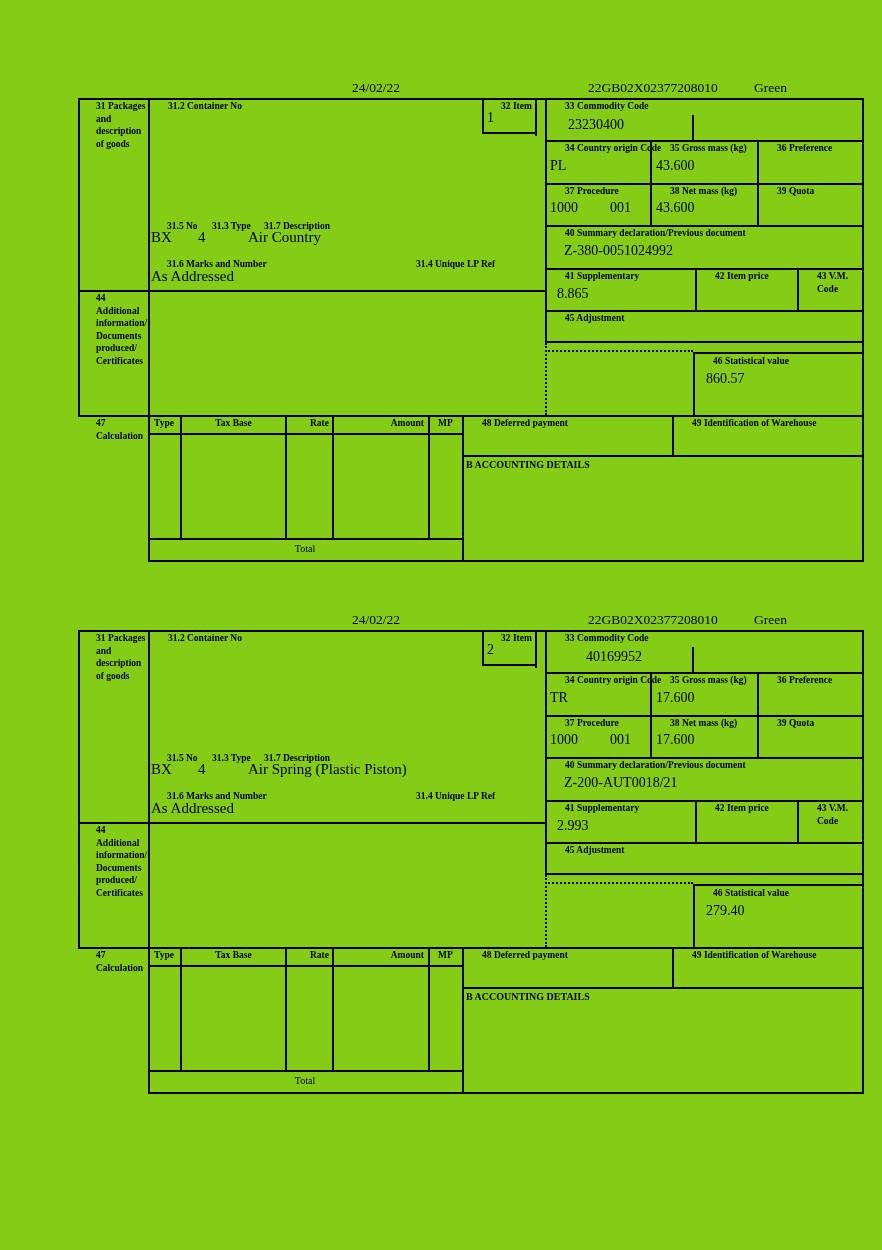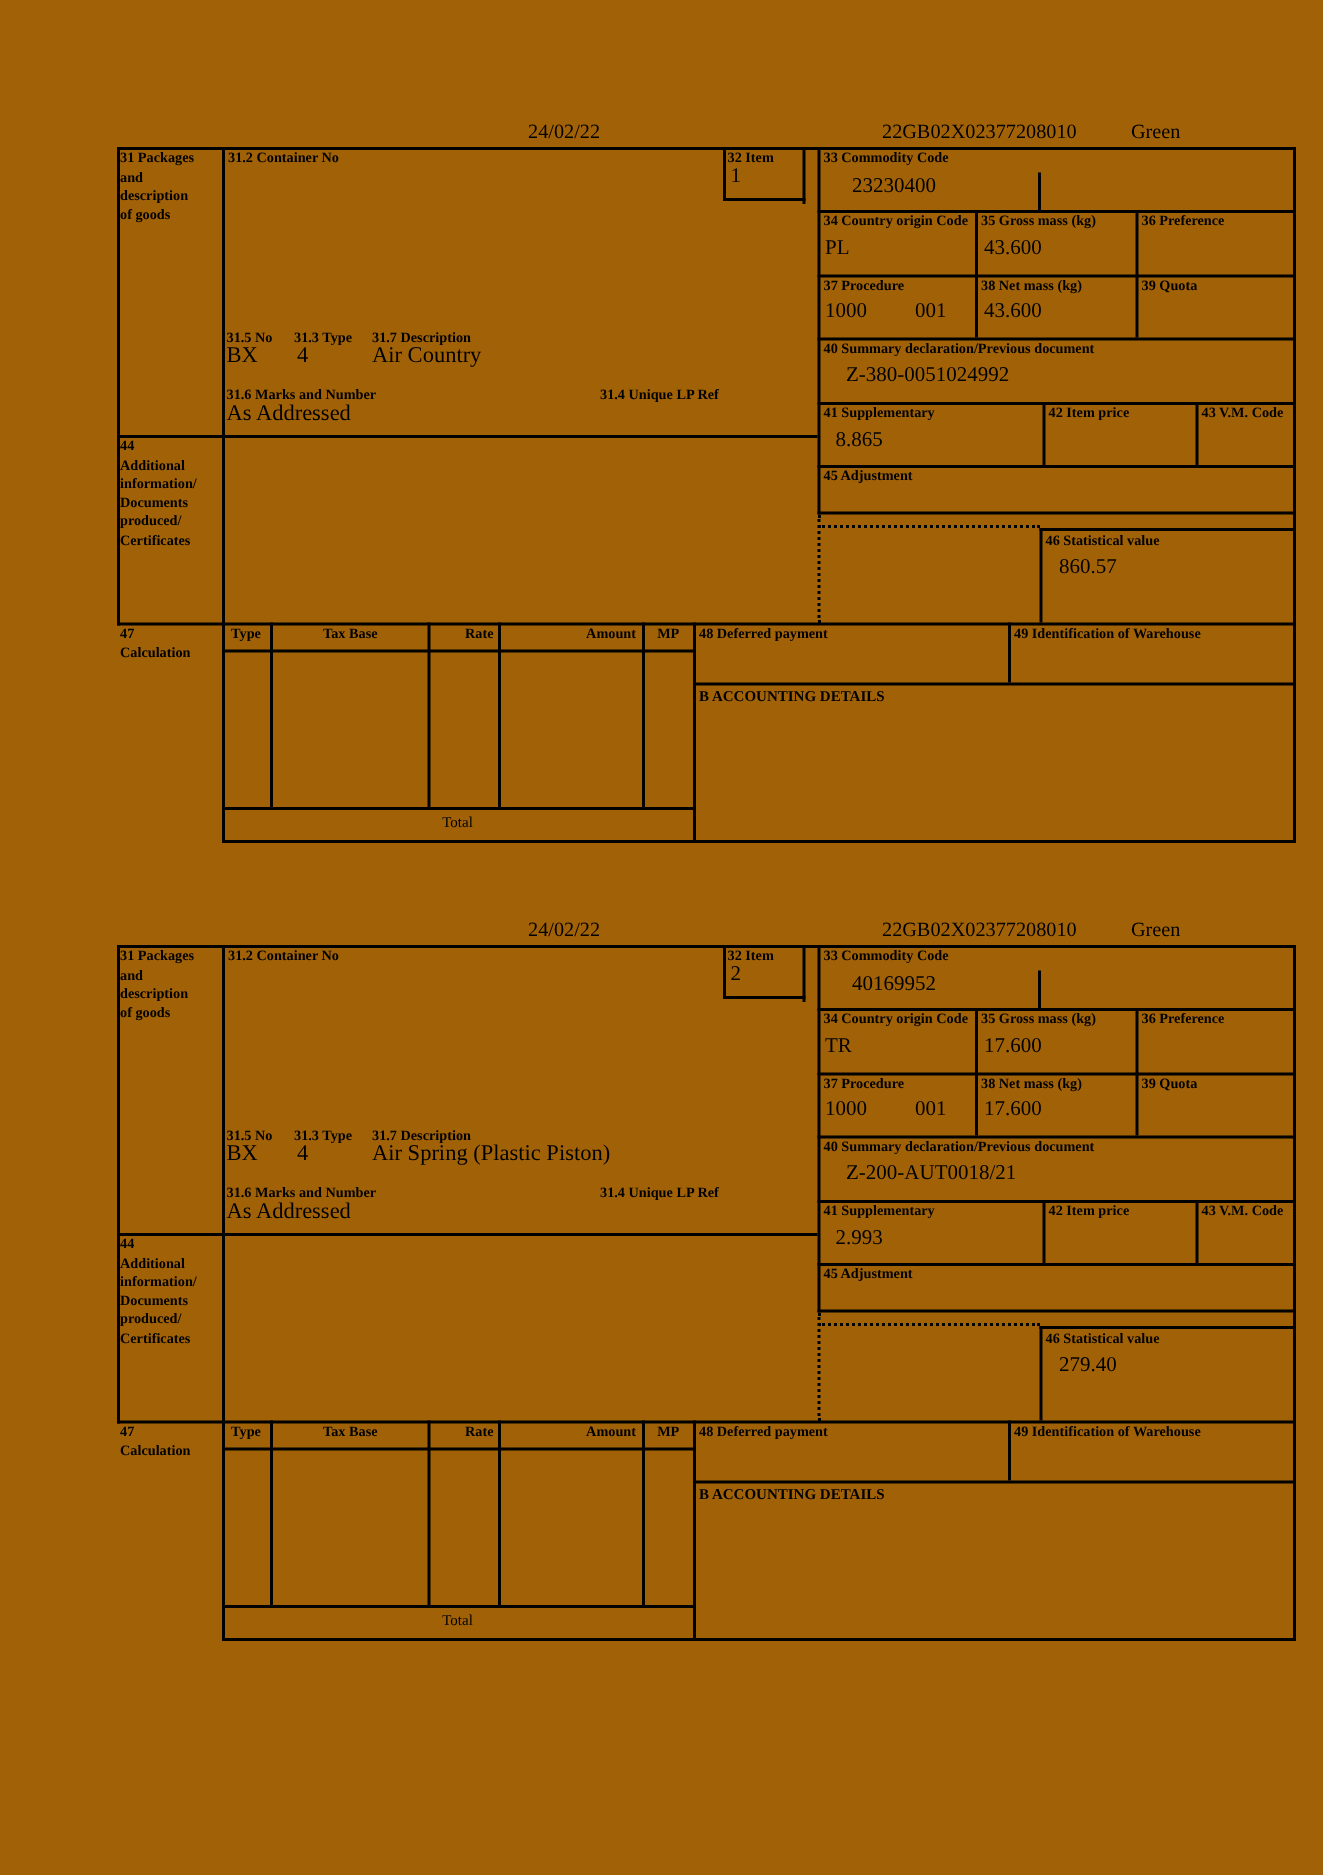--- a/index.html
+++ b/index.html
@@ -1,27 +1,27 @@
 <!DOCTYPE html>
 <html><head>
 <meta charset="utf-8">
 <style>
   html,body{margin:0;padding:0;background:#fff;}
   #sheet{
-    position:relative;width:882px;height:1250px;background:#a16207;
+    position:relative;width:882px;height:1250px;background:#84cc16;
     font-family:"Liberation Serif", serif;color:#000;overflow:hidden;
   }
   .form-section{position:absolute;left:78px;width:786px;height:484px;}
   
   .hl{position:absolute;height:2px;background:#000;}
   .vl{position:absolute;width:2px;background:#000;}
   .hd{position:absolute;height:0;border-top:2px dotted #000;}
   .vd{position:absolute;width:0;border-left:2px dotted #000;}
   
-  .lbl{position:absolute;font-weight:bold;font-size:9.5px;line-height:12.5px;white-space:pre-line;}
+  .lbl{position:absolute;font-weight:bold;font-size:9.5px;line-height:12.5px;white-space:pre-line;padding-left:16px;}
   .val{position:absolute;font-size:14px;line-height:15px;white-space:pre;}
   .val-lg{position:absolute;font-size:15px;line-height:16px;white-space:pre;}
   .hdr-office{position:absolute;left:10px;top:2px;font-weight:bold;font-size:10.5px;letter-spacing:.2px;}
   .hdr-date{position:absolute;left:274px;top:0;font-size:13.5px;}
   .hdr-ref{position:absolute;left:510px;top:0;font-size:13.5px;}
   .hdr-channel{position:absolute;left:676px;top:0;font-size:13.5px;}
   .calc-h{position:absolute;top:338px;font-weight:bold;font-size:9.5px;}
   .b-lbl{position:absolute;left:388px;top:379px;font-weight:bold;font-size:10px;}
   .total-lbl{position:absolute;left:70px;top:463px;width:314px;text-align:center;font-size:10px;}
 </style>
@@ -221,21 +221,21 @@
     <span class="calc-h" style="left:104px;width:103px;text-align:center">Tax Base</span>
     <span class="calc-h" style="left:209px;width:42px;text-align:right">Rate</span>
     <span class="calc-h" style="left:256px;width:90px;text-align:right">Amount</span>
     <span class="calc-h" style="left:352px;width:31px;text-align:center">MP</span>
     <span class="lbl" style="left:388px;top:337px">48 Deferred payment</span>
     <span class="lbl" style="left:598px;top:337px">49 Identification of Warehouse</span>
     <span class="b-lbl">B ACCOUNTING DETAILS</span>
     <span class="total-lbl">Total</span>
 
     <span class="val" style="left:409px;top:30px">2</span>
-    <span class="val" style="left:490px;top:37px">40169952</span>
+    <span class="val" style="left:508px;top:37px">40169952</span>
     <span class="val" style="left:472px;top:78px">TR</span>
     <span class="val" style="left:578px;top:78px">17.600</span>
     <span class="val" style="left:472px;top:120px">1000</span>
     <span class="val" style="left:532px;top:120px">001</span>
     <span class="val" style="left:578px;top:120px">17.600</span>
     <span class="val-lg" style="left:73px;top:149px">BX</span>
     <span class="val-lg" style="left:120px;top:149px">4</span>
     <span class="val-lg" style="left:170px;top:149px">Air Spring (Plastic Piston)</span>
     <span class="val-lg" style="left:73px;top:188px">As Addressed</span>
     <span class="val" style="left:486px;top:163px">Z-200-AUT0018/21</span>

